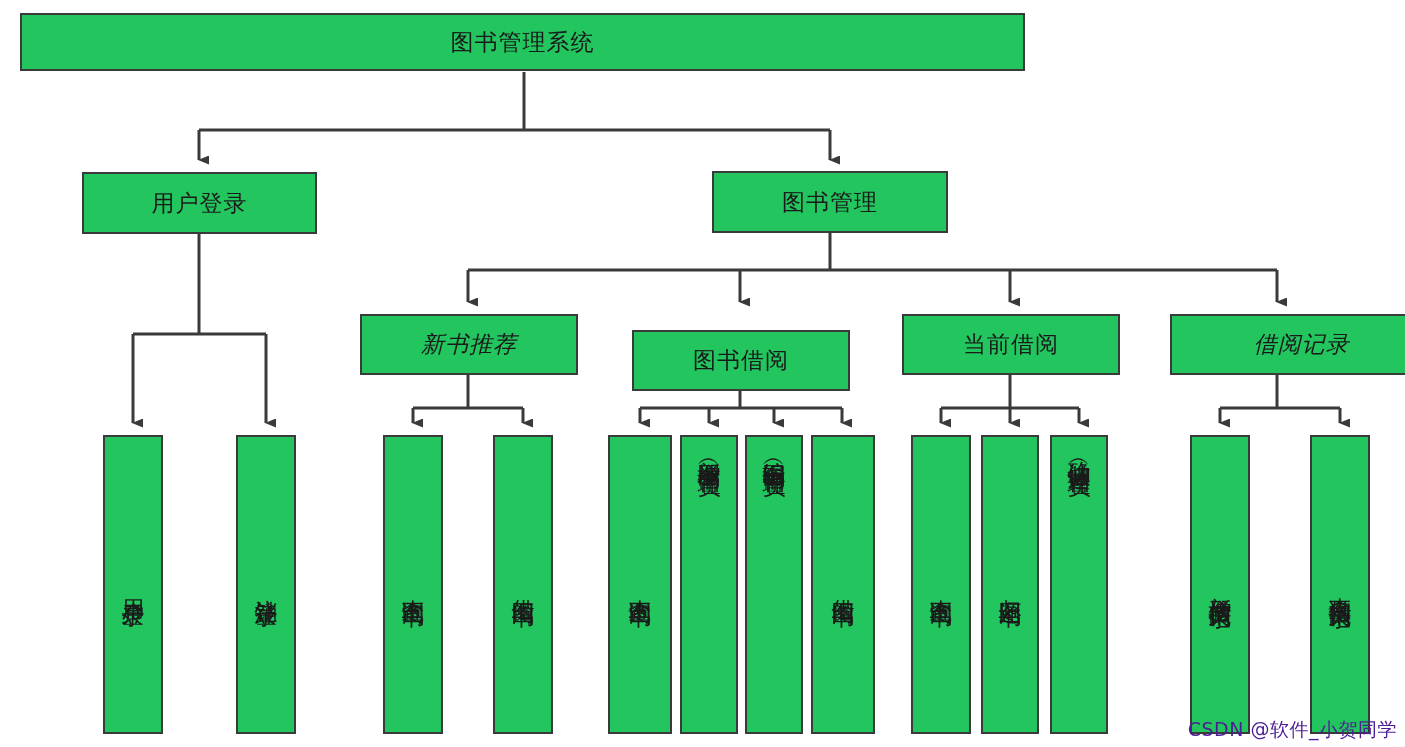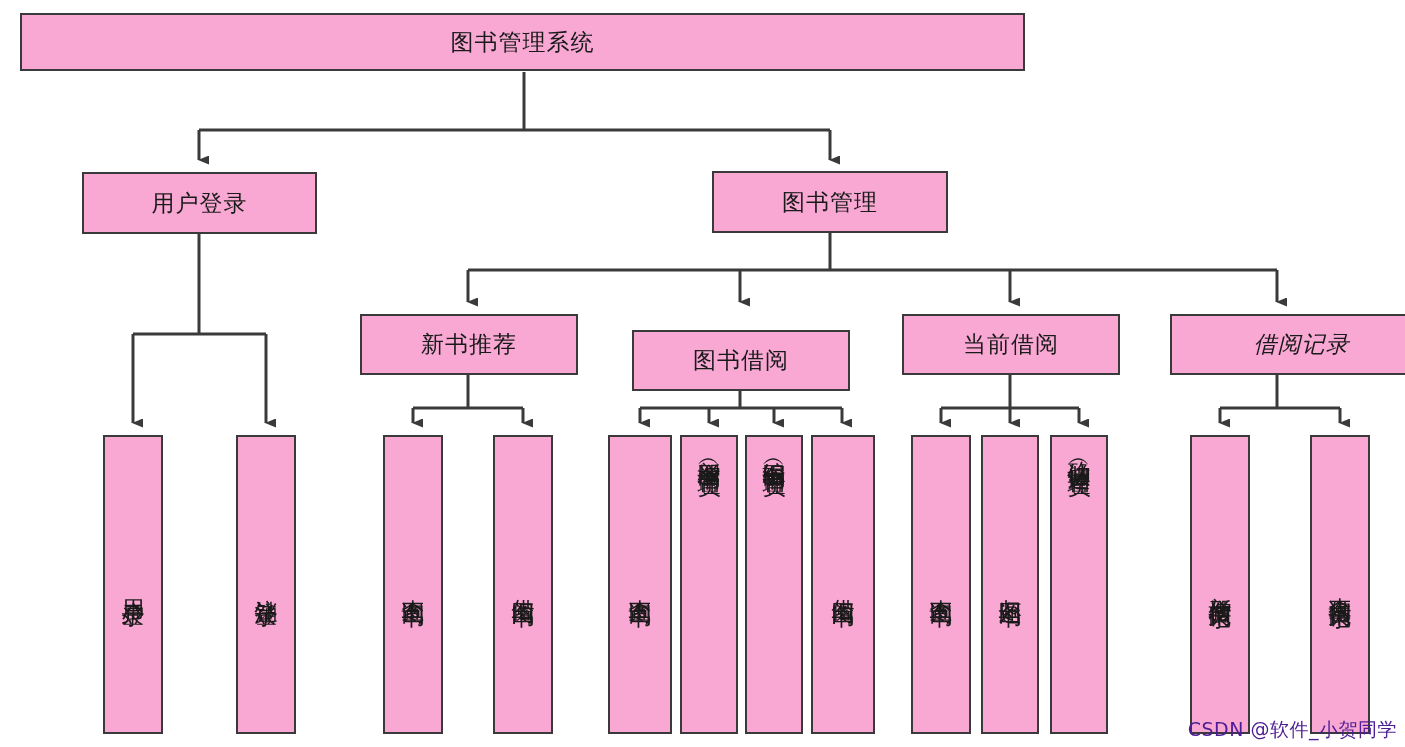--- a/index.html
+++ b/index.html
@@ -14,21 +14,21 @@
     position: relative;
     width: 1405px;
     height: 747px;
     background: #ffffff;
     overflow: hidden;
   }
   .node {
     position: absolute;
     box-sizing: border-box;
     border: 2.5px solid #3a3a3a;
-    background: #f9a8d4;
+    background: #22c55e;
     display: flex;
     align-items: center;
     justify-content: center;
     color: #1a1a1a;
     line-height: 1.25;
   }
   .node.h {
     font-size: 23px;
     letter-spacing: 1px;
   }
@@ -122,21 +122,21 @@
     <span>图书管理系统</span>
   </div>
 
   <div class="node h" style="left:82px; top:172px; width:235px; height:62px;">
     <span>用户登录</span>
   </div>
   <div class="node h" style="left:712px; top:171px; width:236px; height:62px;text-align:center;">
     <span>图书管理</span>
   </div>
 
-  <div class="node h" style="left:360px; top:314px; width:218px; height:61px;">
+  <div class="node h" style="left:360px; top:314px; width:218px; height:61px;font-style:italic;">
     <span>新书推荐</span>
   </div>
   <div class="node h" style="left:632px; top:314px; width:218px; height:61px;margin-top:16px;">
     <span>图书借阅</span>
   </div>
   <div class="node h" style="left:902px; top:314px; width:218px; height:61px;">
     <span>当前借阅</span>
   </div>
   <div class="node h" style="left:1170px; top:314px; width:263px; height:61px;font-style:italic;">
     <span>借阅记录</span>

